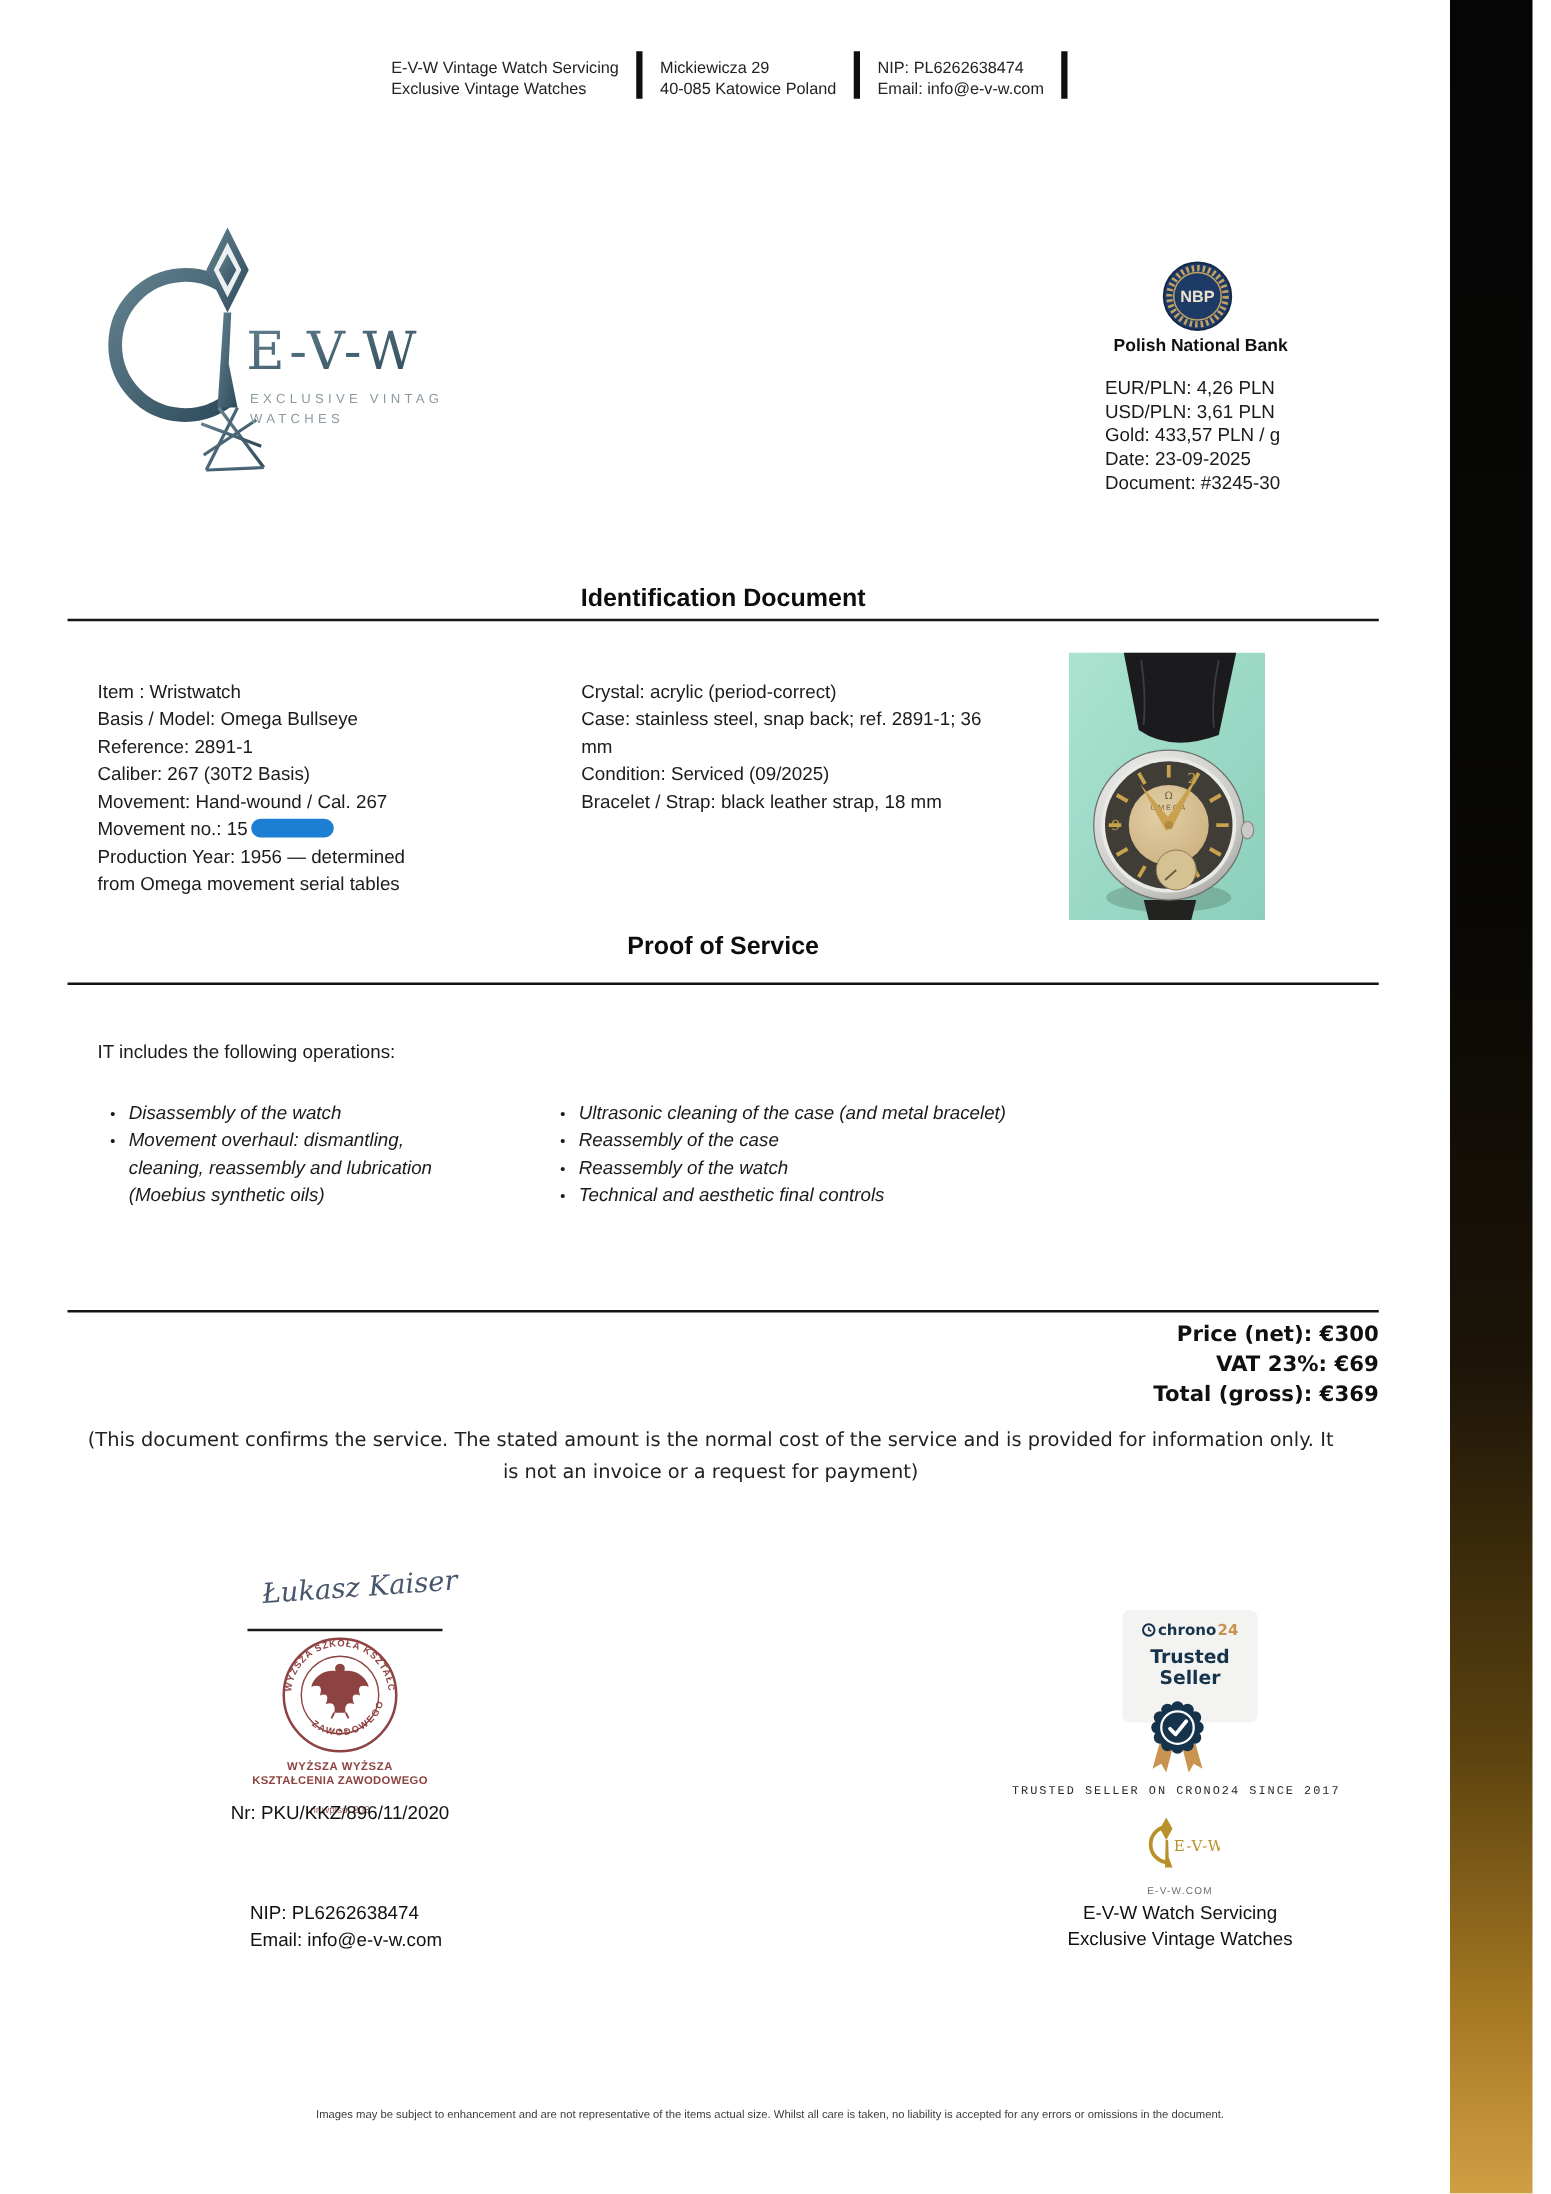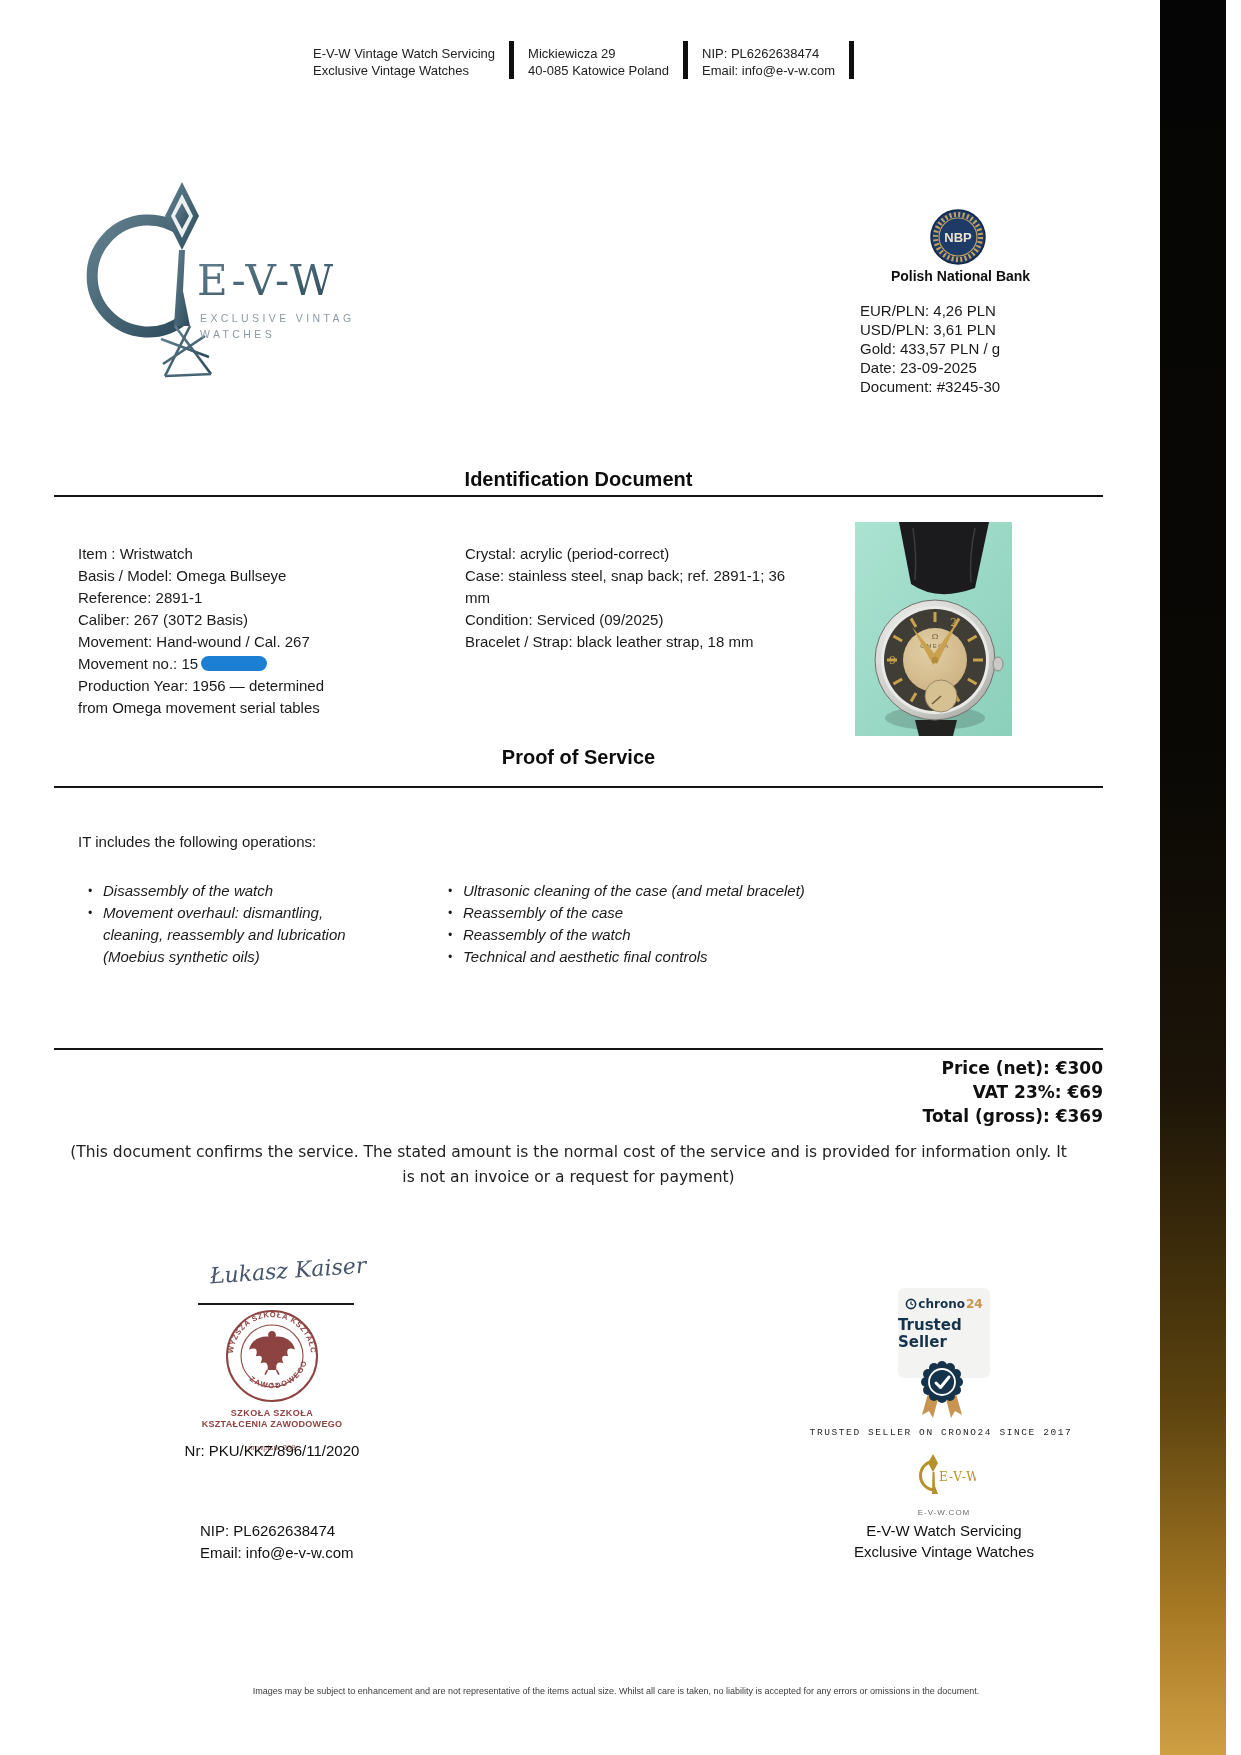--- a/index.html
+++ b/index.html
@@ -12,21 +12,21 @@
     background:linear-gradient(180deg,#050505 0%,#090805 42%,#1c1408 62%,#5c430f 80%,#a87a24 92%,#cf9f44 100%); }
 
   
   .letterhead { position:absolute; left:313px; top:41px; display:flex; align-items:flex-end;
     font-size:13px; line-height:17px; color:#222; white-space:nowrap; }
   .lh-sep { width:5px; height:38px; background:#0f0f0f; margin:0 14px; flex:0 0 auto; }
 
   
   .bank-name { position:absolute; left:858px; top:268px; width:205px; text-align:center;
     font-weight:bold; font-size:14px; color:#101010; }
-  .rates { position:absolute; left:860px; top:301px; font-size:15px; line-height:19px; color:#1a1a1a; }
+  .rates { position:absolute; left:884px; top:301px; font-size:15px; line-height:19px; color:#1a1a1a; }
 
   
   .sec-title { position:absolute; left:54px; width:1049px; text-align:center;
     font-size:20px; font-weight:bold; color:#0d0d0d; }
   .rule { position:absolute; left:54px; width:1049px; height:2px; background:#141414; }
 
   
   .det { position:absolute; font-size:15px; line-height:22px; color:#1b1b1b; }
   .redaction { display:inline-block; width:66px; height:15px; border-radius:8px;
     background:#1d7fd4; vertical-align:-2px; margin-left:3px; }
@@ -48,22 +48,22 @@
     transform:rotate(-4deg); }
   .sig-line { position:absolute; left:198px; top:1303px; width:156px; height:2px; background:#1a1a1a; }
   .stamp-text { position:absolute; left:152px; width:240px; text-align:center; color:#8d4342; }
   .stamp-l1 { top:1408px; font-size:9px; font-weight:bold; letter-spacing:.5px; }
   .stamp-l2 { top:1419px; font-size:9px; font-weight:bold; letter-spacing:.3px; }
   .stamp-l3 { top:1431px; font-size:8px; opacity:.85;margin-top:12px; }
   .stamp-no { position:absolute; left:152px; top:1442px; width:240px; text-align:center;
     font-size:15px; color:#111; }
 
   
-  .ts-card { position:absolute; left:898px; top:1288px; width:92px; height:90px;
-    background:#f3f3f1; border-radius:6px; }
+  .ts-card { position:absolute; left:898px; top:1288px; width:108px; height:90px;
+    background:#f3f3f1; border-radius:6px; text-align:center; }
   .ts-logo { margin-top:9px; font-family:"DejaVu Sans", sans-serif; font-size:12px; font-weight:bold;
     color:#16334c; display:flex; justify-content:center; align-items:center; gap:1px; }
   .ts-24 { color:#c89450; }
   .ts-word { font-family:"DejaVu Sans", sans-serif; font-weight:800; font-size:15px;
     line-height:17px; color:#16334c; }
   .ts-caption { position:absolute; left:791px; top:1427px; width:300px; text-align:center;
     font-family:"Liberation Mono", monospace; font-size:9.5px; letter-spacing:1.6px; color:#2a2a2a; }
 
   
   .site { position:absolute; left:894px; top:1508px; width:100px; text-align:center;
@@ -255,21 +255,21 @@
     </text>
     <g transform="translate(55,46) scale(1.15)">
       <path fill="#8d4342" d="M0,-20 C3,-20 4,-17 3,-15 C10,-16 18,-12 20,-4 C14,-6 12,-4 14,2
         C8,0 8,4 10,8 C4,6 3,10 4,14 L-4,14 C-3,10 -4,6 -10,8 C-8,4 -8,0 -14,2
         C-12,-4 -14,-6 -20,-4 C-18,-12 -10,-16 -3,-15 C-4,-17 -3,-20 0,-20 Z"></path>
       <line x1="-4" y1="14" x2="-6" y2="18" stroke="#8d4342" stroke-width="1.4"></line>
       <line x1="4" y1="14" x2="6" y2="18" stroke="#8d4342" stroke-width="1.4"></line>
     </g>
     <text x="55" y="78" text-anchor="middle" font-size="6" fill="#8d4342">• ✦ •</text>
   </svg>
-  <div class="stamp-text stamp-l1">SZKOŁA SZKOŁA</div>
+  <div class="stamp-text stamp-l1">WYŻSZA WYŻSZA</div>
   <div class="stamp-text stamp-l2">KSZTAŁCENIA ZAWODOWEGO</div>
   <div class="stamp-text stamp-l3">nr wpisu: 208</div>
   <div class="stamp-no">Nr: PKU/KKZ/896/11/2020</div>
 
   <div class="ts-card">
     <div class="ts-logo">
       <svg width="12" height="12" viewBox="0 0 12 12">
         <circle cx="6" cy="6" r="4.6" fill="none" stroke="#16334c" stroke-width="1.6"></circle>
         <path d="M 6,3.6 L 6,6 L 8,7" fill="none" stroke="#16334c" stroke-width="1.2"></path>
       </svg>

